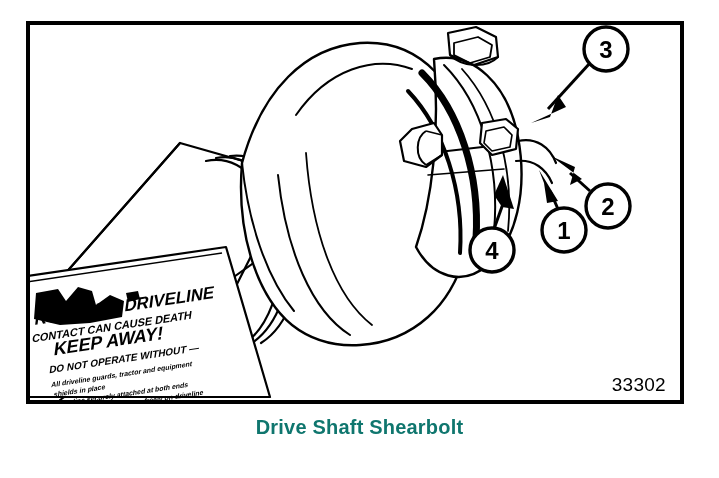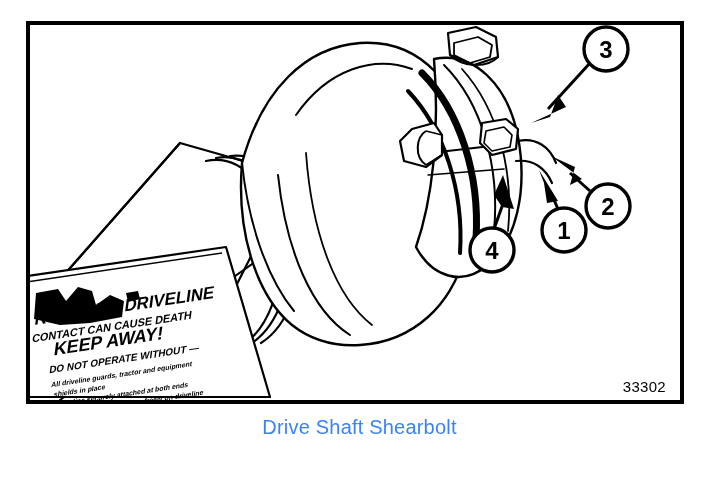--- a/index.html
+++ b/index.html
@@ -25,36 +25,36 @@
   }
   #artwork {
     position: absolute;
     left: 0; top: 0;
     width: 100%; height: 100%;
     display: block;
   }
   #part-number {
     position: absolute;
     right: 14px; bottom: 6px;
-    font-size: 15px;
+    font-size: 19px;
     font-weight: normal;
     color: #000000;
     letter-spacing: 0.3px;
     line-height: 1;
   }
   #caption {
     position: absolute;
     left: 0; top: 414px;
     width: 719px;
     text-align: center;
   }
   #caption .cap-line {
     font-size: 20px;
-    font-weight: normal;
-    color: #3b82f6;
+    font-weight: bold;
+    color: #0f766e;
     line-height: 26px;
     letter-spacing: 0.2px;
   }
   .cnum {
     font-family: "Liberation Sans", sans-serif;
     font-size: 24px;
     font-weight: bold;
     fill: #000000;
   }
   .decal-txt {

